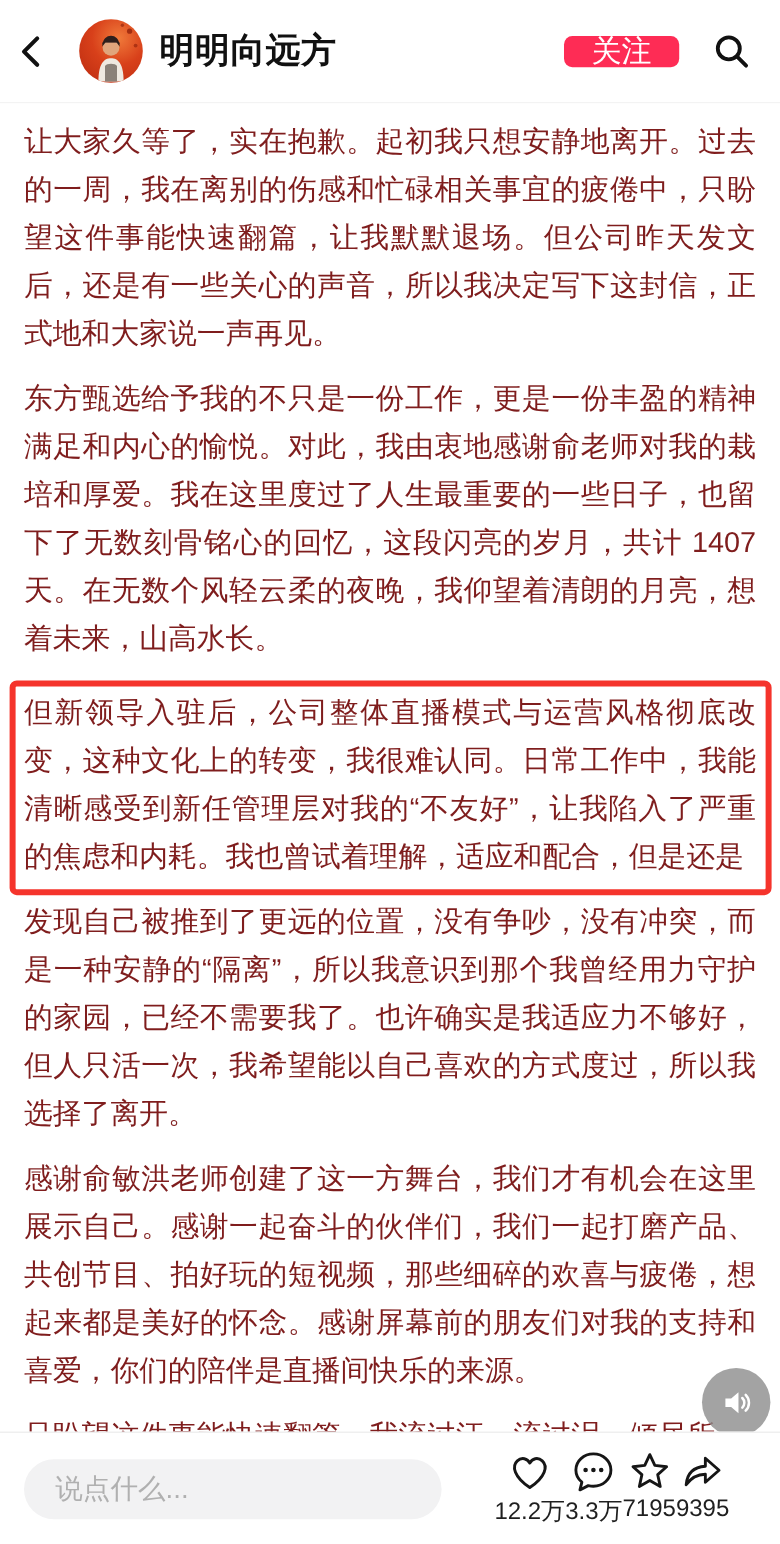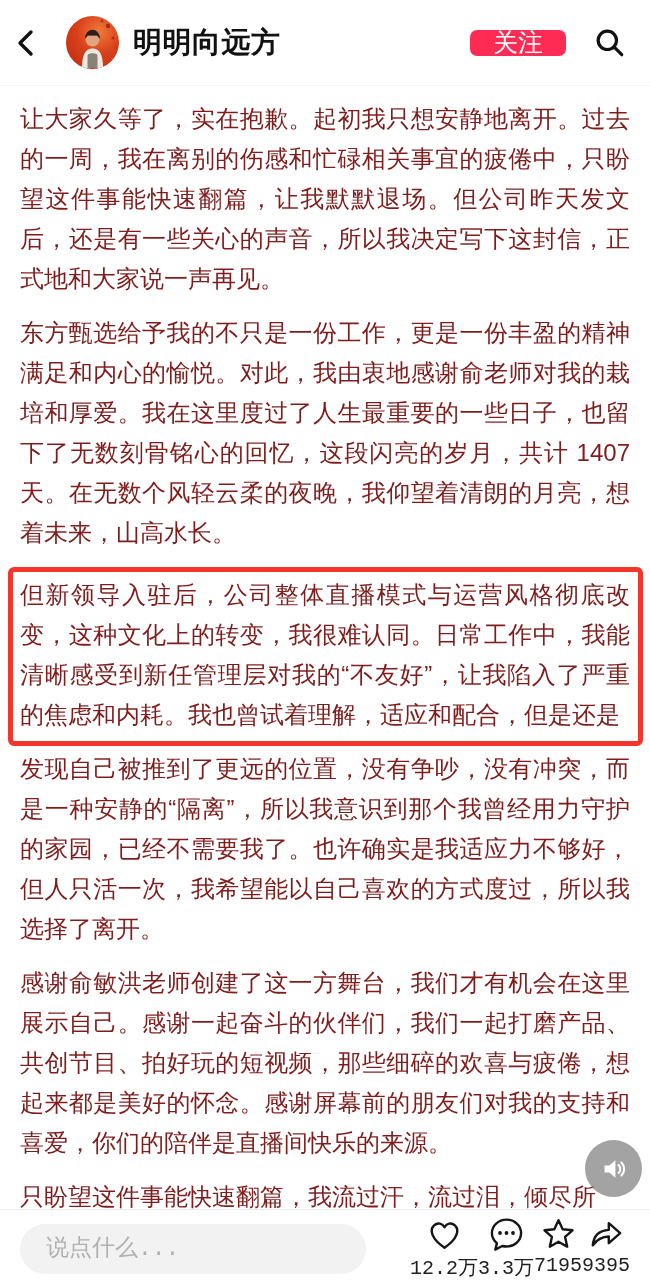--- a/index.html
+++ b/index.html
@@ -102,28 +102,27 @@
     background: rgba(140,140,140,0.80);
     display: flex; align-items: center; justify-content: center;
     cursor: pointer;
     z-index: 9;
   }
 
   
   .bottom-bar {
     position: absolute;
     left: 0; right: 0; bottom: 0;
-    height: 78px;
+    height: 94px;
     background: #ffffff;
     border-top: 1px solid #ebebeb;
     display: flex;
     align-items: center;
     padding: 0 16px 0 20px;
     z-index: 10;
-    font-family: Liberation Mono, monospace;
   }
   .comment-input {
     flex: 0 0 250px;
     height: 50px;
     border: none;
     border-radius: 25px;
     background: #f2f2f3;
     padding: 0 26px;
     font-size: 23px;
     font-family: inherit;

